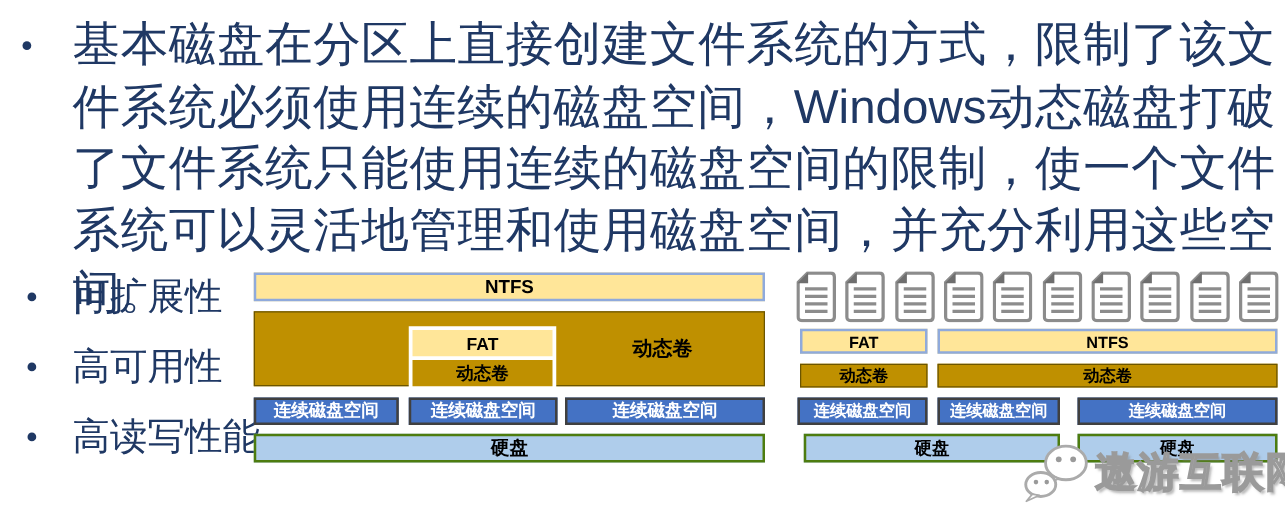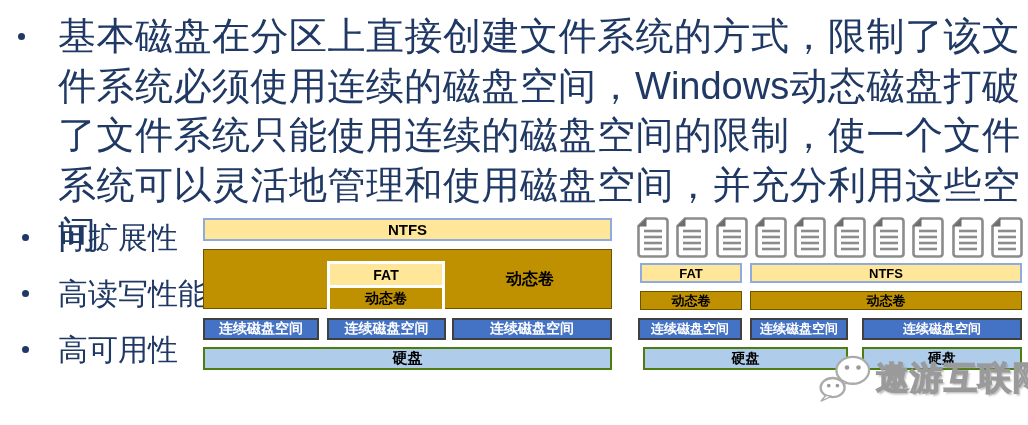--- a/index.html
+++ b/index.html
@@ -130,25 +130,25 @@
     <div class="intro-text">基本磁盘在分区上直接创建文件系统的方式，限制了该文件系统必须使用连续的磁盘空间，Windows动态磁盘打破了文件系统只能使用连续的磁盘空间的限制，使一个文件系统可以灵活地管理和使用磁盘空间，并充分利用这些空间。</div>
   </div>
 
   <div class="features">
     <div class="feature">
       <span class="dot"></span>
       <span class="feature-label">可扩展性</span>
     </div>
     <div class="feature">
       <span class="dot"></span>
-      <span class="feature-label">高读写性能</span>
+      <span class="feature-label">高可用性</span>
     </div>
     <div class="feature">
       <span class="dot"></span>
-      <span class="feature-label">高可用性</span>
+      <span class="feature-label">高读写性能</span>
     </div>
   </div>
 
   <div class="left-diagram">
     <div class="box cream ld-ntfs">NTFS</div>
     <div class="box gold ld-gold"></div>
     <div class="ld-dynlabel">动态卷</div>
     <div class="ld-inner">
       <div class="ibox ifat">FAT</div>
       <div class="ibox idyn">动态卷</div>

